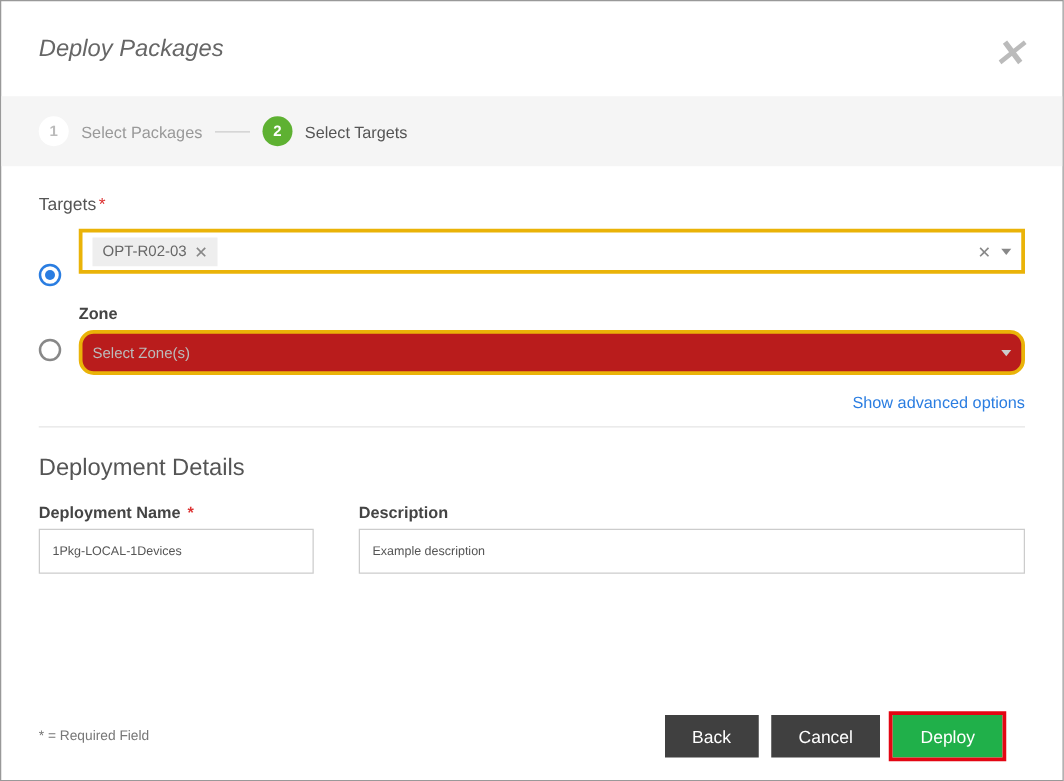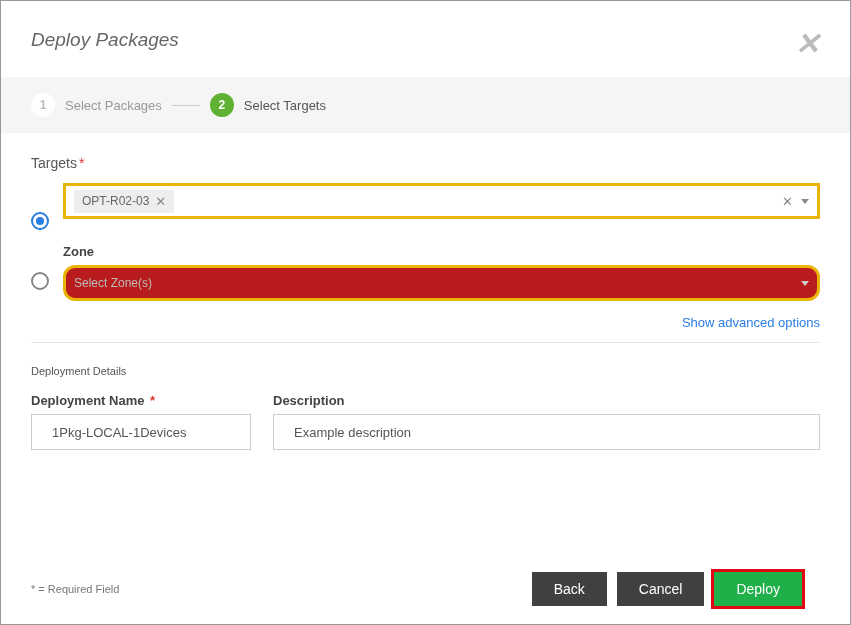--- a/index.html
+++ b/index.html
@@ -159,42 +159,42 @@
   font-size: 13px;
   color: #2a7de1;
   margin: 6px 0 12px;
   cursor: pointer;
 }
 .divider {
   border-top: 1px solid #e5e5e5;
   margin: 6px 0 22px 0;
 }
 .details-title {
-  font-size: 11px;
+  font-size: 19px;
   color: #555;
   margin-bottom: 16px;
 }
 .detail-row {
   display: flex;
-  gap: 22px;
+  gap: 36px;
 }
 .detail-col { flex: 0 0 220px; }
 .detail-col.wide { flex: 1; }
 .input-label {
   font-size: 13px;
   font-weight: bold;
   color: #444;
   margin-bottom: 6px;
 }
 .text-input {
   width: 100%;
   height: 36px;
   border: 1px solid #ccc;
-  padding: 0 20px;
-  font-size: 13px;
+  padding: 0 10px;
+  font-size: 10px;
   color: #555;
   font-family: inherit;
 }
 .footer {
   position: absolute;
   bottom: 18px;
   left: 30px;
   right: 48px;
   display: flex;
   align-items: center;

